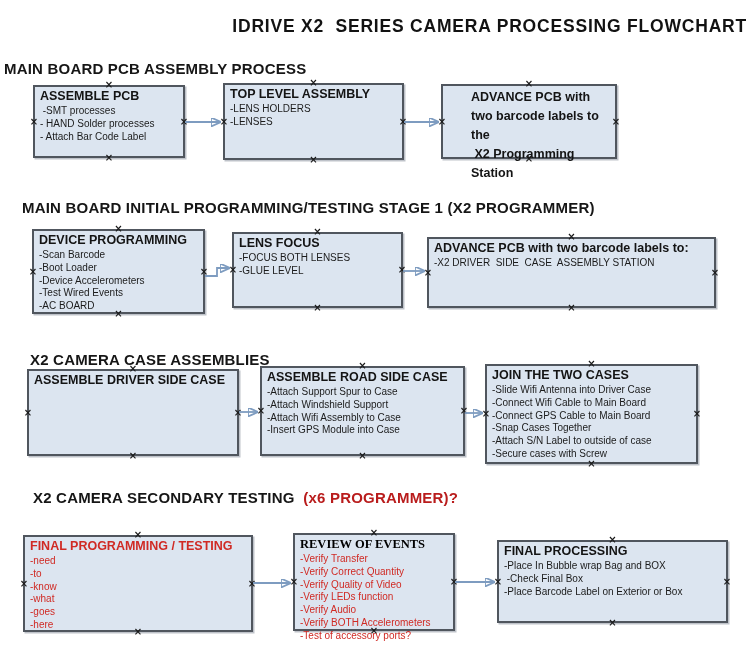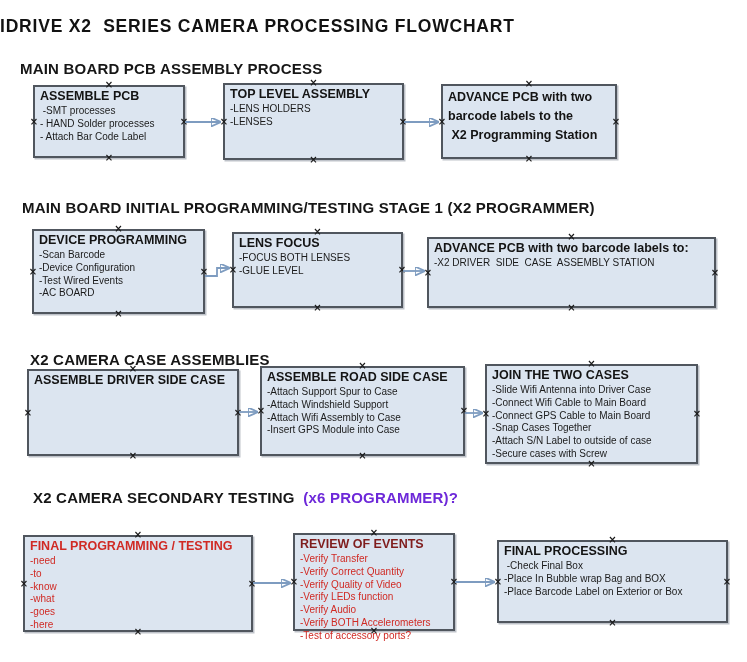--- a/index.html
+++ b/index.html
@@ -1,62 +1,62 @@
 <!DOCTYPE html>
 <html><head>
 <meta charset="utf-8">
 <style>
   html,body{margin:0;padding:0;background:#ffffff;}
   body{
     width:747px;height:662px;position:relative;overflow:hidden;
     font-family:"Liberation Sans", sans-serif;color:#1b1b1b;
   }
   .main-title{
-    position:absolute;left:0;top:16px;width:747px;text-align:left;
+    position:absolute;left:0;top:16px;width:747px;text-align:right;
     font-size:17.5px;font-weight:bold;letter-spacing:.8px;color:#121212;
     white-space:pre;
   }
   .section-header{
     position:absolute;font-size:15px;font-weight:bold;color:#161616;
     letter-spacing:.2px;white-space:pre;
   }
-  .section-header .red{color:#6d28d9;}
+  .section-header .red{color:#b91c1c;}
   .node{
     position:absolute;box-sizing:border-box;
     background:#dce5f0;border:2px solid #50565e;
     box-shadow:1.5px 1.5px 0 rgba(110,120,135,.45);
     padding:2px 5px 0 5px;
   }
   .node-title{
     font-size:12.5px;font-weight:bold;line-height:15px;
     white-space:pre-wrap;margin-bottom:1px;color:#141414;
   }
   .node-item{font-size:10px;line-height:12.8px;white-space:pre;}
   .bold-items .node-item{
     font-size:12.5px;font-weight:bold;line-height:19px;
-    white-space:pre-wrap;color:#141414;
+    white-space:pre-wrap;color:#141414;margin-left:23px;
   }
   .handle{
     position:absolute;width:10px;height:10px;line-height:10px;text-align:center;
     font-family:"DejaVu Sans", sans-serif;font-size:10px;font-weight:bold;color:#1a1a1a;
     pointer-events:none;
   }
   .handle.t{top:-7px;left:50%;margin-left:-5px;}
   .handle.b{bottom:-7px;left:50%;margin-left:-5px;}
   .handle.l{left:-6px;top:50%;margin-top:-5px;}
   .handle.r{right:-6px;top:50%;margin-top:-5px;}
   svg.connectors{position:absolute;left:0;top:0;pointer-events:none;}
   svg.connectors path{fill:none;stroke:#7e9cc0;stroke-width:1.8px;}
 </style>
 </head>
 <body>
 
 <div class="main-title">IDRIVE X2  SERIES CAMERA PROCESSING FLOWCHART</div>
 
-<div class="section-header" style="left:20px;top:60px"><span>MAIN BOARD PCB ASSEMBLY PROCESS</span><span class="red"></span></div>
+<div class="section-header" style="left:4px;top:60px"><span>MAIN BOARD PCB ASSEMBLY PROCESS</span><span class="red"></span></div>
 <div class="section-header" style="left:22px;top:199px"><span>MAIN BOARD INITIAL PROGRAMMING/TESTING STAGE 1 (X2 PROGRAMMER)</span><span class="red"></span></div>
 <div class="section-header" style="left:30px;top:351px"><span>X2 CAMERA CASE ASSEMBLIES</span><span class="red"></span></div>
 <div class="section-header" style="left:33px;top:489px"><span>X2 CAMERA SECONDARY TESTING  </span><span class="red">(x6 PROGRAMMER)?</span></div>
 
 <div class="node" style="left:33px;top:85px;width:152px;height:73px">
   <div class="node-title">ASSEMBLE PCB</div>
   <div class="node-items">
       <div class="node-item"> -SMT processes</div>
       <div class="node-item">- HAND Solder processes</div>
       <div class="node-item">- Attach Bar Code Label</div>
@@ -85,21 +85,22 @@
 <span class="handle t">×</span>
     <span class="handle b">×</span>
     <span class="handle l">×</span>
     <span class="handle r">×</span>
   </div>
 
 <div class="node" style="left:32px;top:229px;width:173px;height:85px">
   <div class="node-title">DEVICE PROGRAMMING</div>
   <div class="node-items">
       <div class="node-item">-Scan Barcode</div>
-      <div class="node-item">-Device Configuration</div>
+      <div class="node-item">-Boot Loader</div>
+      <div class="node-item">-Device Accelerometers</div>
       <div class="node-item">-Test Wired Events</div>
       <div class="node-item">-AC BOARD</div>
     </div>
 <span class="handle t">×</span>
     <span class="handle b">×</span>
     <span class="handle l">×</span>
     <span class="handle r">×</span>
   </div>
 <div class="node" style="left:232px;top:232px;width:171px;height:76px">
   <div class="node-title">LENS FOCUS</div>
@@ -168,40 +169,40 @@
       <div class="node-item">-what</div>
       <div class="node-item">-goes</div>
       <div class="node-item">-here</div>
     </div>
 <span class="handle t">×</span>
     <span class="handle b">×</span>
     <span class="handle l">×</span>
     <span class="handle r">×</span>
   </div>
 <div class="node" style="left:293px;top:533px;width:162px;height:98px">
-  <div class="node-title" style="color: #7f1d1d;">REVIEW OF EVENTS</div>
+  <div class="node-title" style="color: #000000; font-family: Liberation Serif, serif;">REVIEW OF EVENTS</div>
   <div class="node-items" style="color: rgb(208, 42, 36);">
       <div class="node-item">-Verify Transfer</div>
       <div class="node-item">-Verify Correct Quantity</div>
       <div class="node-item">-Verify Quality of Video</div>
       <div class="node-item">-Verify LEDs function</div>
       <div class="node-item">-Verify Audio</div>
       <div class="node-item">-Verify BOTH Accelerometers</div>
       <div class="node-item">-Test of accessory ports?</div>
     </div>
 <span class="handle t">×</span>
     <span class="handle b">×</span>
     <span class="handle l">×</span>
     <span class="handle r">×</span>
   </div>
 <div class="node" style="left:497px;top:540px;width:231px;height:83px">
   <div class="node-title">FINAL PROCESSING</div>
   <div class="node-items">
+      <div class="node-item">-Place In Bubble wrap Bag and BOX</div>
       <div class="node-item"> -Check Final Box</div>
-      <div class="node-item">-Place In Bubble wrap Bag and BOX</div>
       <div class="node-item">-Place Barcode Label on Exterior or Box</div>
     </div>
 <span class="handle t">×</span>
     <span class="handle b">×</span>
     <span class="handle l">×</span>
     <span class="handle r">×</span>
   </div>
 
 <svg class="connectors" width="747" height="662" viewBox="0 0 747 662">
   <defs>

